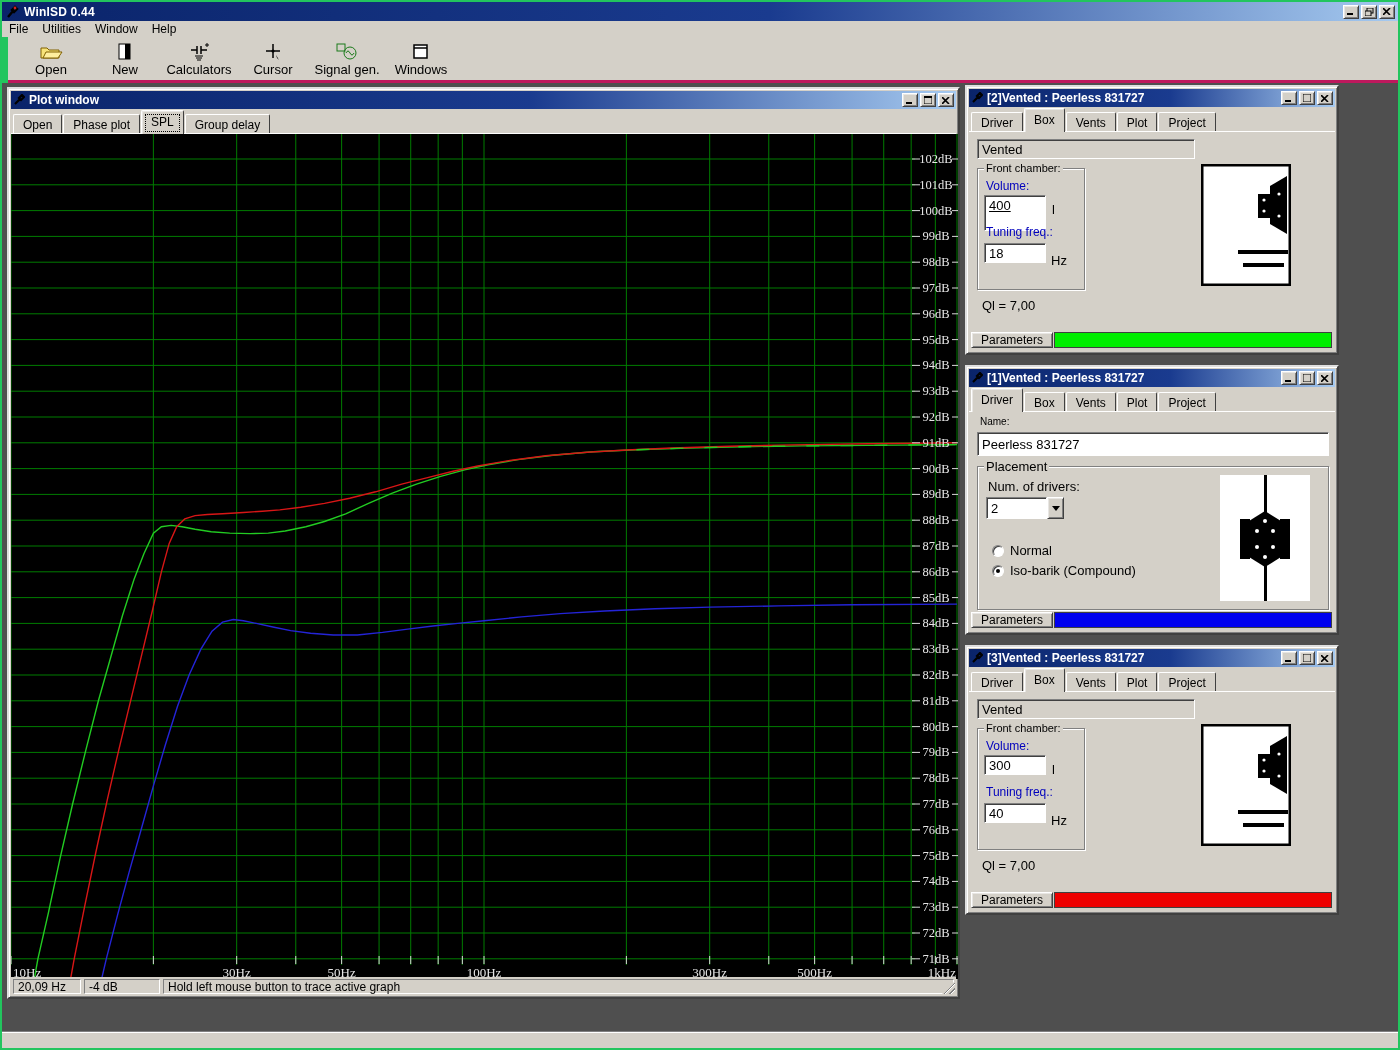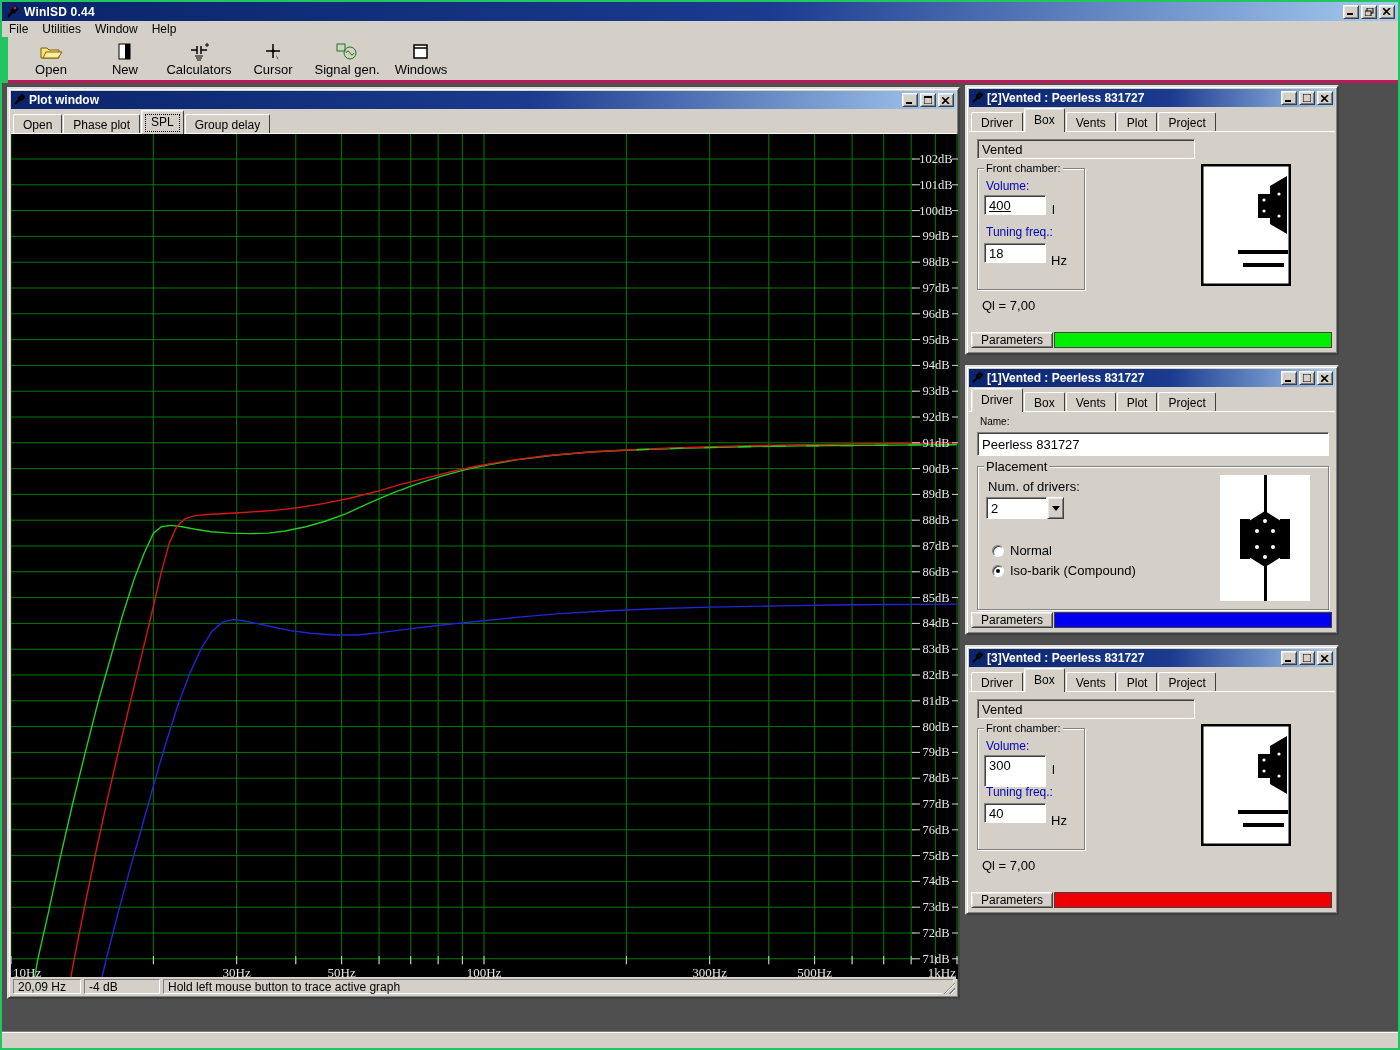--- a/index.html
+++ b/index.html
@@ -439,21 +439,21 @@
           <span class="tab">Vents</span>
           <span class="tab">Plot</span>
           <span class="tab">Project</span>
         </div>
         <div class="content">
           <div class="flatfield" style="left:8px; top:7px; width:218px; height:20px;">Vented</div>
           <div class="btn raised" style="left:234px; top:7px; width:86px; height:21px;">Box shape</div>
           <div class="groupbox" style="left:8px; top:36px; width:108px; height:122px;">
             <span class="grouplabel">Front chamber:</span>
             <span class="bluelabel" style="position:absolute; left:8px; top:10px;">Volume:</span>
-            <div class="field" style="left:6px; top:26px; width:62px; height:20px;text-decoration:underline;">400</div>
+            <div class="field" style="left:6px; top:26px; width:62px; height:36px;text-decoration:underline;">400</div>
             <span class="unit" style="left:74px; top:33px;">l</span>
             <span class="bluelabel" style="position:absolute; left:8px; top:56px;">Tuning freq.:</span>
             <div class="field" style="left:6px; top:74px; width:62px; height:20px;">18</div>
             <span class="unit" style="left:73px; top:84px;">Hz</span>
           </div>
           <span class="plainlabel" style="left:13px; top:166px; font-size:13px;">Ql = 7,00</span>
           <div class="boximg" style="left:232px; top:32px; width:90px; height:122px;">
             <svg width="90" height="122">
               <rect x="1" y="1" width="88" height="120" fill="#fff" stroke="#000" stroke-width="3"></rect>
               <rect x="57" y="30" width="12" height="24" fill="#000"></rect>
@@ -582,21 +582,21 @@
           <span class="tab">Vents</span>
           <span class="tab">Plot</span>
           <span class="tab">Project</span>
         </div>
         <div class="content">
           <div class="flatfield" style="left:8px; top:7px; width:218px; height:20px;">Vented</div>
           <div class="btn raised" style="left:234px; top:7px; width:86px; height:21px;">Box shape</div>
           <div class="groupbox" style="left:8px; top:36px; width:108px; height:122px;">
             <span class="grouplabel">Front chamber:</span>
             <span class="bluelabel" style="position:absolute; left:8px; top:10px;">Volume:</span>
-            <div class="field" style="left:6px; top:26px; width:62px; height:32px;">300</div>
+            <div class="field" style="left:6px; top:26px; width:62px; height:20px;">300</div>
             <span class="unit" style="left:74px; top:33px;">l</span>
             <span class="bluelabel" style="position:absolute; left:8px; top:56px;">Tuning freq.:</span>
             <div class="field" style="left:6px; top:74px; width:62px; height:20px;">40</div>
             <span class="unit" style="left:73px; top:84px;">Hz</span>
           </div>
           <span class="plainlabel" style="left:13px; top:166px; font-size:13px;">Ql = 7,00</span>
           <div class="boximg" style="left:232px; top:32px; width:90px; height:122px;">
             <svg width="90" height="122">
               <rect x="1" y="1" width="88" height="120" fill="#fff" stroke="#000" stroke-width="3"></rect>
               <rect x="57" y="30" width="12" height="24" fill="#000"></rect>

